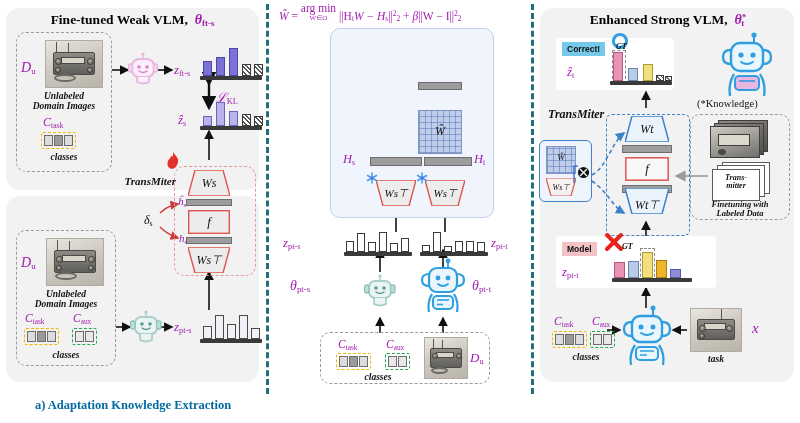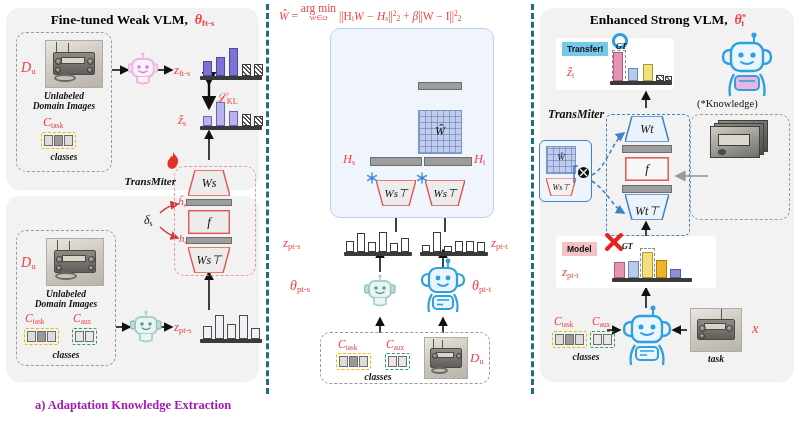--- a/index.html
+++ b/index.html
@@ -28,21 +28,21 @@
     font-size: 13.5px;
     color: #000;
     text-align: center;
     white-space: nowrap;
   }
   .panel-caption {
     position: absolute;
     font-family: "Liberation Serif", serif;
     font-weight: bold;
     font-size: 12.5px;
-    color: #a21caf;
+    color: #0369a1;
     text-align: center;
     white-space: nowrap;
   }
   .divider {
     position: absolute;
     width: 0; border-left: 3px dashed #1f6f80;
     top: 4px; height: 390px;
   }
 
   
@@ -64,21 +64,21 @@
     border-radius: 6px;
     background: transparent;
   }
 
   
   .math {
     position: absolute;
     font-family: "Liberation Serif", serif;
     font-style: italic;
     white-space: nowrap;
-    color: #ef4444;
+    color: #a21caf;
   }
   .math .sub {
     font-size: 0.64em; font-style: normal;
     vertical-align: -0.25em; letter-spacing: 0;
   }
   .math .sup {
     font-size: 0.64em; font-style: normal;
     vertical-align: 0.45em;
   }
   .upr { font-style: normal; }
@@ -696,21 +696,21 @@
 
 
   <div class="panel-title" style="left:540px; top:12px; width:254px;">
     <span>Enhanced Strong VLM,</span>
     <span class="math" style="position:relative; font-size:14px;font-family:Liberation Serif, serif;">
       &nbsp;<span>θ</span><span class="sup">*</span><span class="sub" style="margin-left:-5px;">t</span>
     </span>
   </div>
 
   <div class="whitebox" style="left:556px; top:38px; width:118px; height:52px;"></div>
-  <div class="tagbox" style="left:562px; top:42px; background:#74c8ea;">Transfer!</div>
+  <div class="tagbox" style="left:562px; top:42px; background:#74c8ea;">Correct!</div>
   <div class="abs" style="left:611px; top:32px;">
     <svg width="18" height="18" viewBox="0 0 18 18">
       <circle cx="9" cy="9" r="6.6" fill="none" stroke="#2f9fe0" stroke-width="3"></circle>
     </svg>
   </div>
   <div class="math" style="left:567px; top:64px; font-size:13px;">
     <span>ẑ</span><span class="sub">t</span>
   </div>
   <div class="gt-label" style="left:616px; top:42px;">GT</div>
   <div class="gt-box" style="left:612px; top:50px; width:14px; height:34px;"></div>
@@ -758,21 +758,21 @@
   <div class="strip" style="left:622px; top:145px; width:50px; height:8px;"></div>
 
   <div class="trap" style="left:625px; top:157px; width:44px; height:24px;">
     <svg class="shape" viewBox="0 0 44 24" preserveAspectRatio="none">
       <rect x="0.8" y="0.8" width="42.4" height="22.4" fill="#f7f7f7" stroke="#e0564e" stroke-width="1.5"></rect>
     </svg>
     <span class="txt" style="font-size:13px;">f</span>
   </div>
   <div class="strip" style="left:622px; top:185px; width:50px; height:8px;"></div>
 
-  <div class="trap" style="left:625px; top:194px; width:44px; height:34px;">
+  <div class="trap" style="left:625px; top:188px; width:44px; height:34px;">
     <svg class="shape" viewBox="0 0 44 26" preserveAspectRatio="none">
       <polygon points="0,0 44,0 37,26 7,26" fill="#eaf2fb" stroke="#3f82c9" stroke-width="1.5"></polygon>
     </svg>
     <span class="txt" style="font-size:12px;">
       <span>W</span><span class="sub">t</span><span class="sup">⊤</span>
     </span>
   </div>
 
   <div class="abs" style="left:539px; top:140px; width:53px; height:62px; background:#eef4fc; border:1.6px solid #3f82c9; border-radius:6px;"></div>
   <div class="matrix" style="left:546px; top:146px; width:30px; height:28px;"></div>
@@ -803,20 +803,31 @@
   <div class="dashbox" style="left:690px; top:114px; width:100px; height:106px;"></div>
 
   <div class="pile" style="left:710px; top:120px; width:62px; height:42px;">
     <div class="photo" style="left:8px; top:0;  width:50px; height:32px;"></div>
     <div class="photo" style="left:4px; top:3px; width:50px; height:32px;"></div>
     <div class="photo" style="left:0;   top:6px; width:50px; height:32px; background:linear-gradient(160deg,#cfccc4,#6f6e6a);"></div>
     <div class="abs" style="left:8px; top:14px; width:32px; height:12px; background:#dad7cd; border:1px solid #3e3d3a;"></div>
     <div class="abs" style="left:8px; top:29px; width:8px; height:6px; border-radius:50%; background:#4a4946;"></div>
   </div>
 
+  <div class="pile" style="left:712px; top:162px; width:64px; height:42px;">
+    <div class="sheet" style="left:10px; top:0;  width:48px; height:32px;"></div>
+    <div class="sheet" style="left:5px;  top:3px; width:48px; height:32px;"></div>
+    <div class="sheet" style="left:0;    top:7px; width:48px; height:32px;"></div>
+    <div class="doc-txt" style="left:0; top:12px; width:48px;">
+      <span>Trans-</span><br><span>mitter</span>
+    </div>
+  </div>
+  <div class="label-it" style="left:692px; top:200px; width:96px; font-size:8.5px;">
+    <span>Finetuning with</span><br><span>Labeled Data</span>
+  </div>
 
   <div class="whitebox" style="left:556px; top:236px; width:160px; height:52px;"></div>
   <div class="tagbox" style="left:562px; top:242px; background:#f2c2c6;">Model</div>
   <div class="abs" style="left:604px; top:232px;">
     <svg width="20" height="20" viewBox="0 0 20 20">
       <line x1="3" y1="3" x2="17" y2="17" stroke="#e8241a" stroke-width="4" stroke-linecap="round"></line>
       <line x1="17" y1="3" x2="3" y2="17" stroke="#e8241a" stroke-width="4" stroke-linecap="round"></line>
     </svg>
   </div>
   <div class="math" style="left:562px; top:264px; font-size:13px;">

